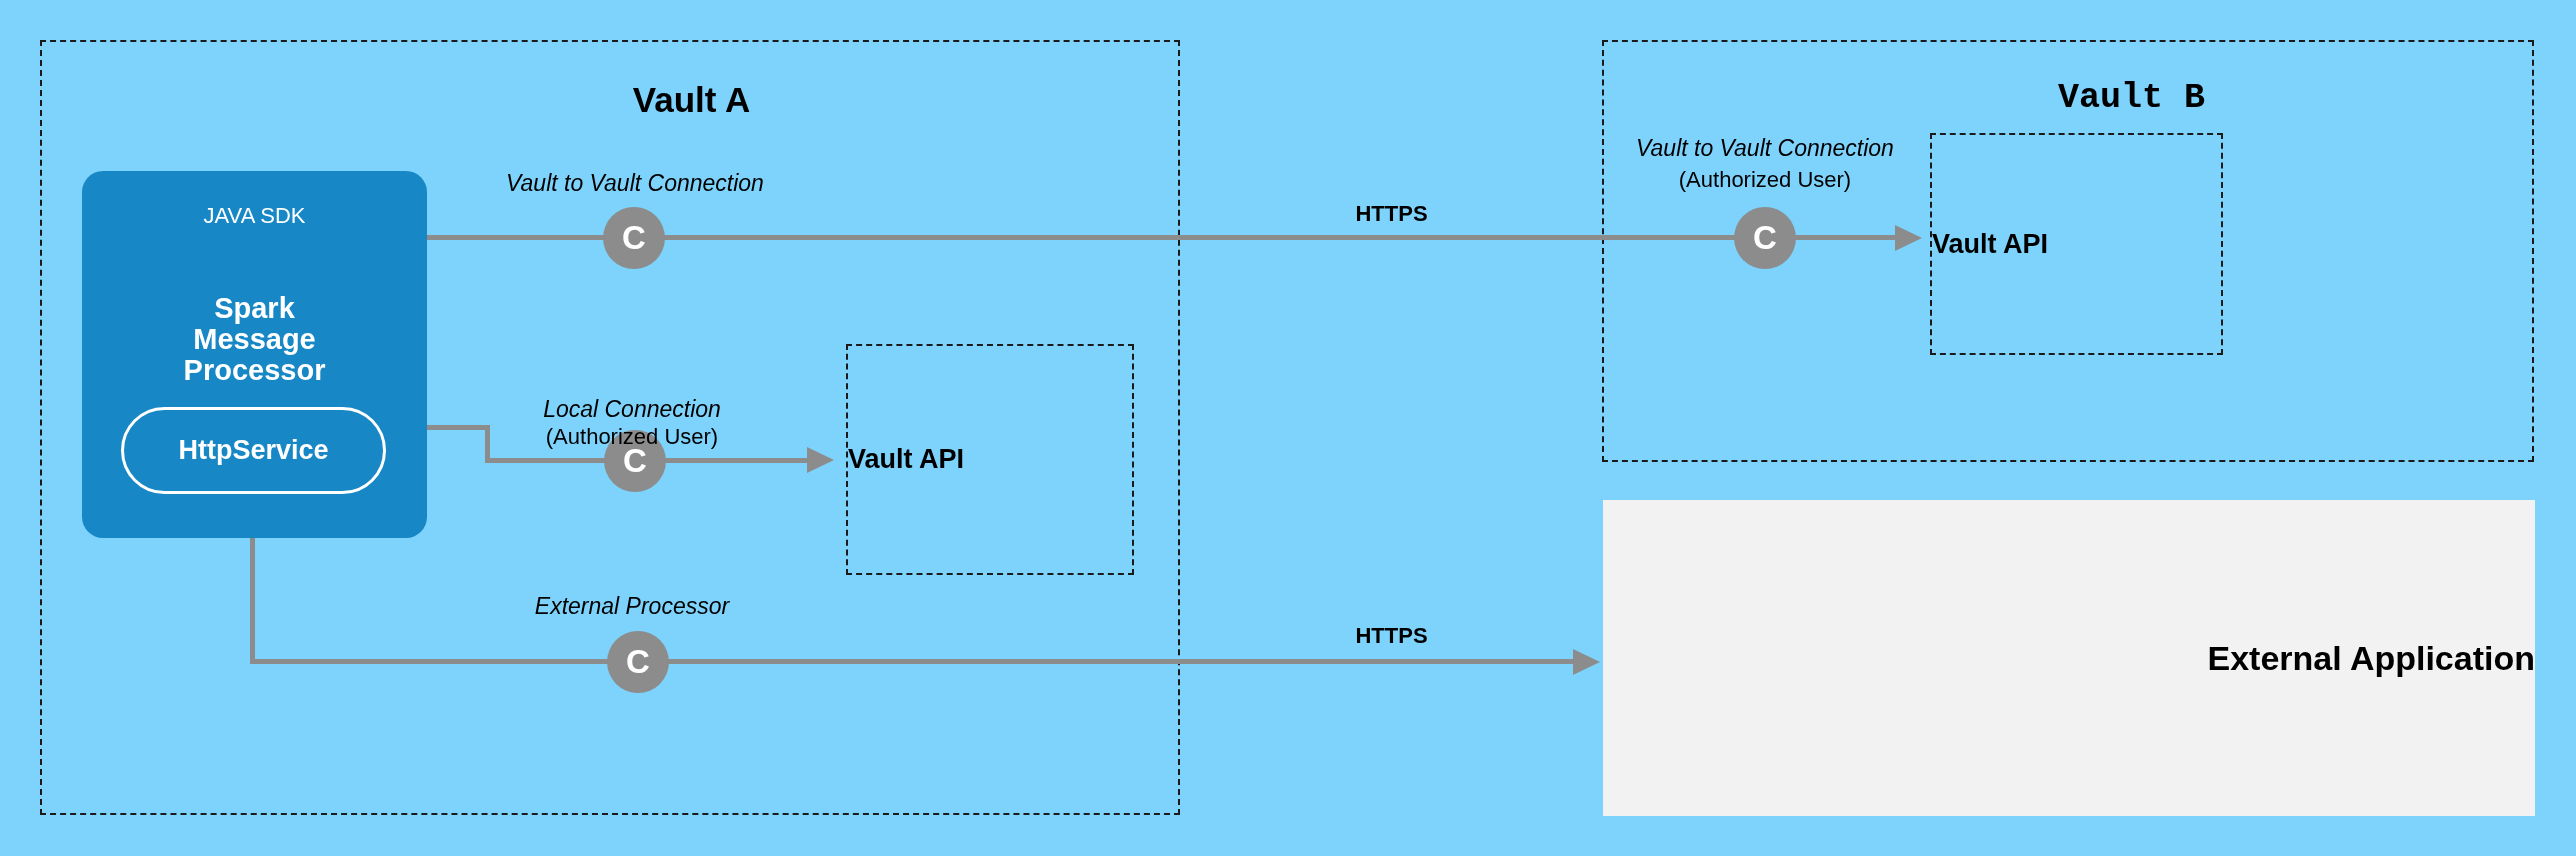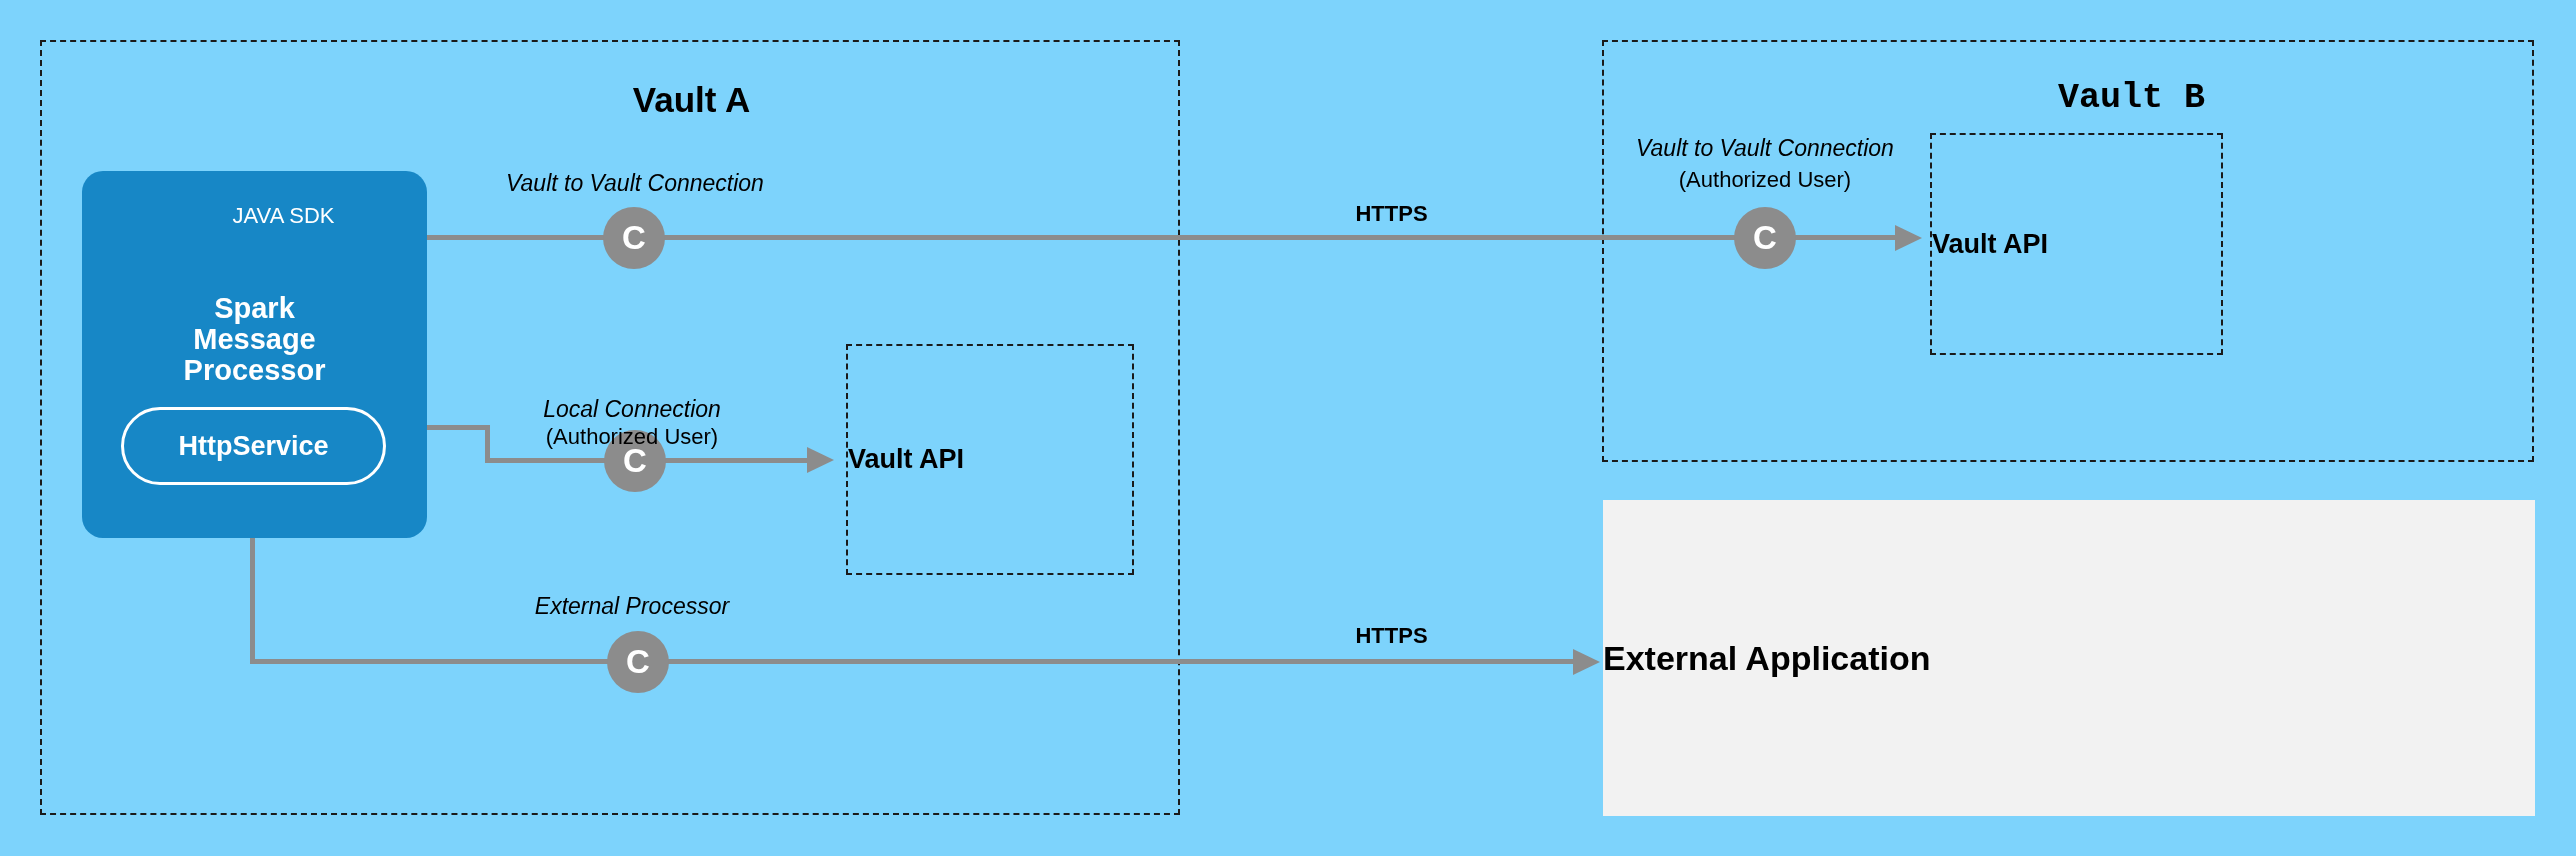--- a/index.html
+++ b/index.html
@@ -13,27 +13,27 @@
   .api-box{position:absolute;border:2.9px dashed #1a1a1a;box-sizing:border-box;display:flex;align-items:center;justify-content:flex-start;font-weight:bold;font-size:27px;background:#fff0;}
   .api-a{left:846px;top:344px;width:288px;height:231px;}
   .api-b{left:1930px;top:133px;width:293px;height:222px;}
 
   .zone-title{position:absolute;font-weight:bold;font-size:35px;line-height:39px;text-align:center;width:289px;}
   .title-a{left:547px;top:80px;}
   .title-b{left:1987px;top:79px;font-family:Liberation Mono, monospace;}
 
   
   .sdk-box{position:absolute;left:82px;top:171px;width:345px;height:367px;border-radius:21px;color:#fff;text-align:center;}
-  .sdk-java{position:absolute;left:0;top:32px;width:100%;font-size:22px;font-weight:400;line-height:25px;padding-left:29px;}
+  .sdk-java{position:absolute;left:0;top:32px;width:100%;font-size:22px;font-weight:400;line-height:25px;}
   .sdk-trigger{position:absolute;left:0;top:64px;width:100%;font-size:29px;font-weight:bold;line-height:33px;}
   .sdk-processor{position:absolute;left:0;top:122px;width:100%;font-size:29px;font-weight:bold;line-height:31px;white-space:pre-line;}
-  .sdk-pill{position:absolute;left:39px;top:236px;width:265px;height:78px;border:3.9px solid #fff;border-radius:45px;box-sizing:border-box;display:flex;align-items:center;justify-content:center;font-size:27px;font-weight:bold;}
+  .sdk-pill{position:absolute;left:39px;top:236px;width:265px;height:87px;border:3.9px solid #fff;border-radius:45px;box-sizing:border-box;display:flex;align-items:center;justify-content:center;font-size:27px;font-weight:bold;}
 
   
-  .external-box{position:absolute;left:1603px;top:500px;width:932px;height:316px;display:flex;align-items:center;justify-content:flex-start;font-size:34px;font-weight:bold;color:#000;}
+  .external-box{position:absolute;left:1603px;top:500px;width:932px;height:316px;display:flex;align-items:center;justify-content:flex-end;font-size:34px;font-weight:bold;color:#000;}
 
   
   .cline{position:absolute;}
   .l-v2v{left:427px;top:235px;width:1468px;height:4.8px;}
   .l-local-a{left:427px;top:425px;width:63px;height:4.8px;}
   .l-local-v{left:485px;top:425px;width:4.8px;height:38px;}
   .l-local-b{left:485px;top:458px;width:322px;height:4.8px;}
   .l-ext-v{left:250px;top:536px;width:4.8px;height:128px;}
   .l-ext-h{left:250px;top:659px;width:1324px;height:4.8px;}
 

